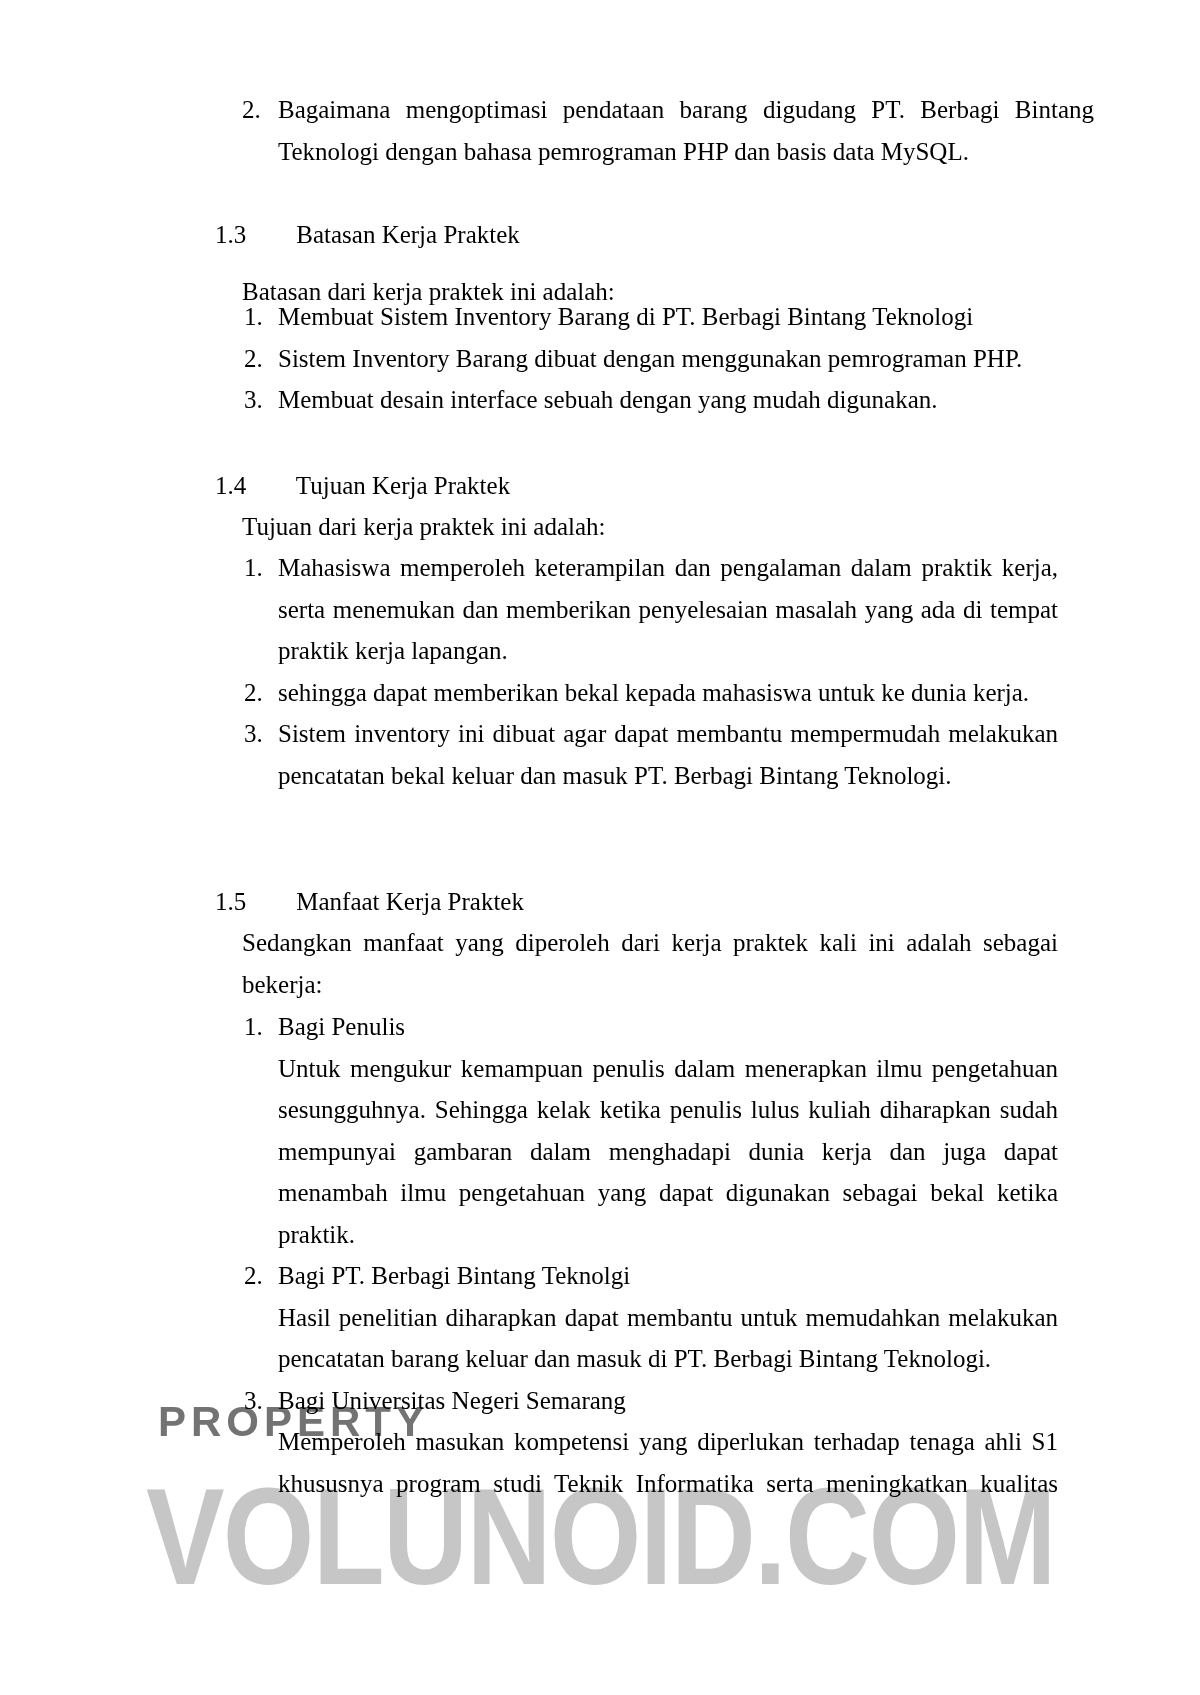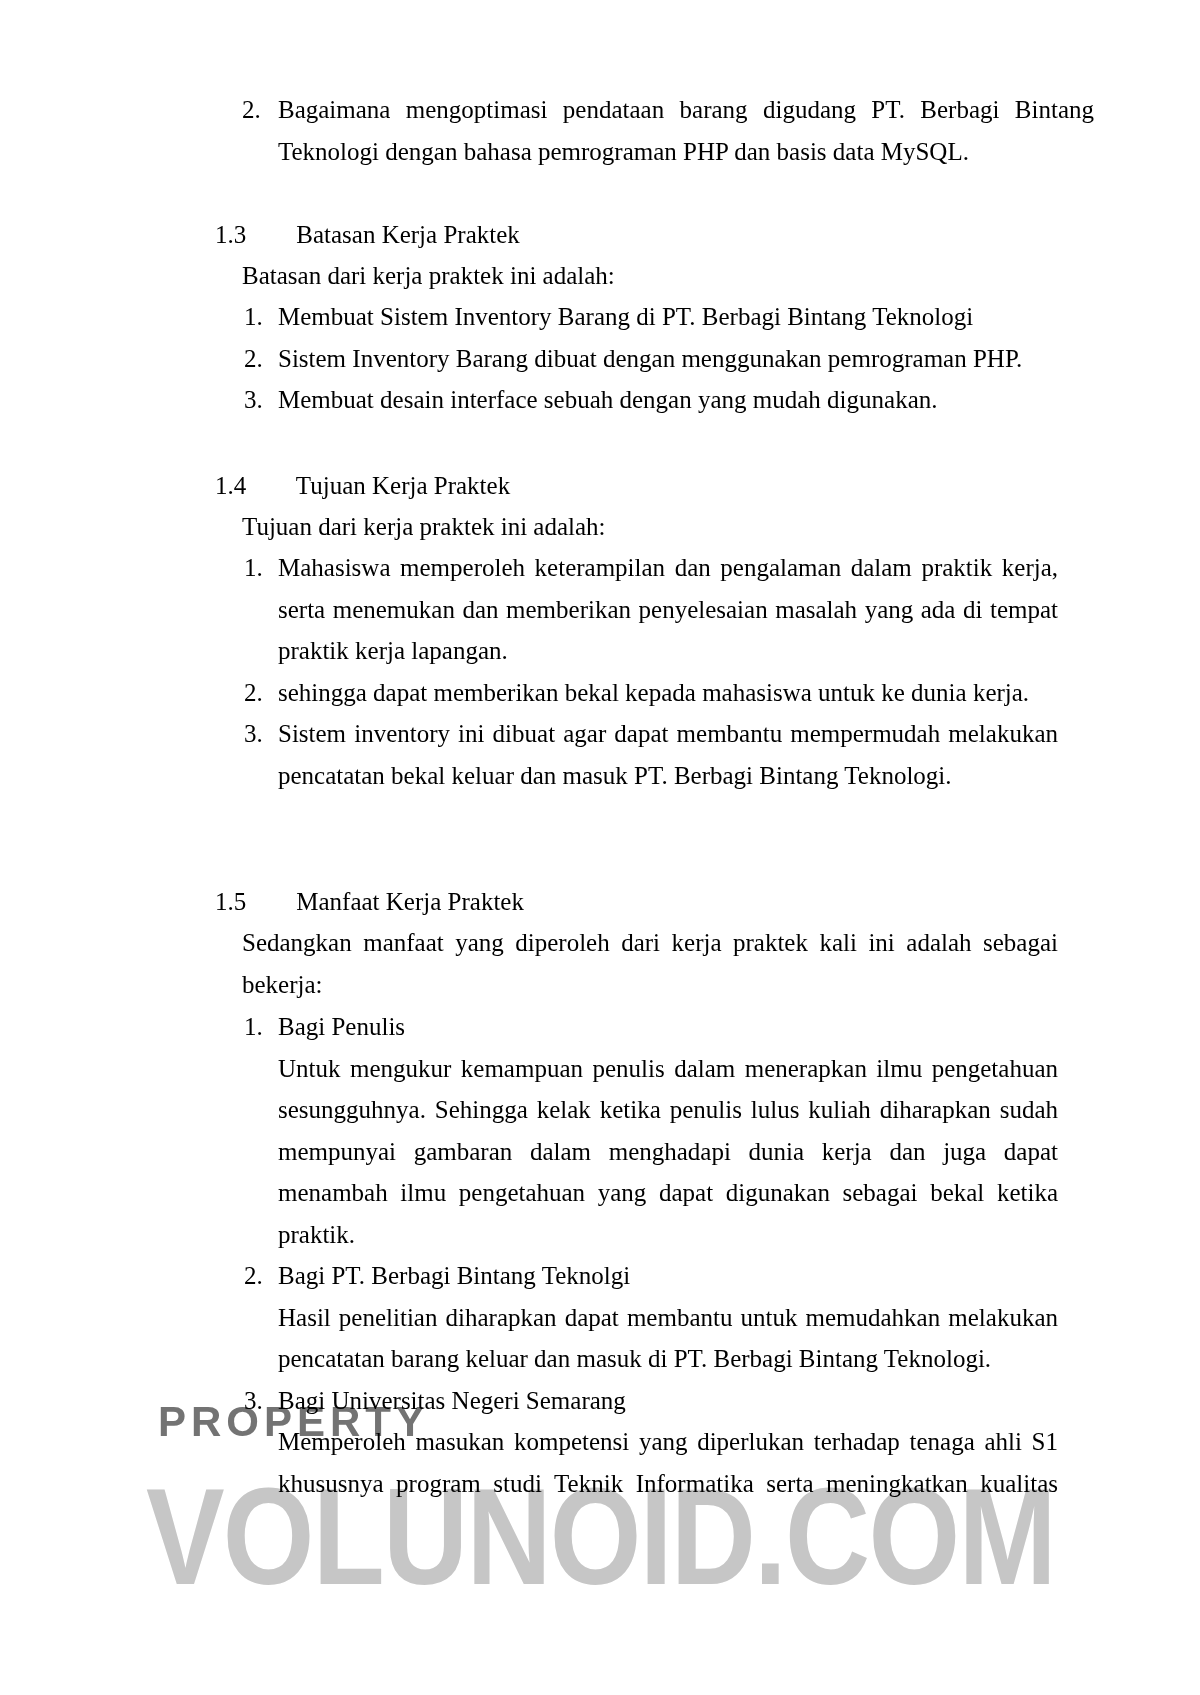--- a/index.html
+++ b/index.html
@@ -65,21 +65,21 @@
     <div class="block item" style="top:89px">
       <span class="num" style="left:0">2.</span>
       <div class="ln just">Bagaimana mengoptimasi pendataan barang digudang PT. Berbagi Bintang</div>
       <div class="ln">Teknologi dengan bahasa pemrograman PHP dan basis data MySQL.</div>
     </div>
 
     <div class="heading" style="top:214px">
       <span class="hnum">1.3</span>
       <span class="htitle">Batasan Kerja Praktek</span>
     </div>
-    <div class="block" style="top:255px">
+    <div class="block" style="top:271px">
       <div class="ln">Batasan dari kerja praktek ini adalah:</div>
     </div>
     <div class="block" style="top:296px">
       <div class="item">
         <span class="num">1.</span>
         <div class="ln">Membuat Sistem Inventory Barang di PT. Berbagi Bintang Teknologi</div>
       </div>
       <div class="item">
         <span class="num">2.</span>
         <div class="ln">Sistem Inventory Barang dibuat dengan menggunakan pemrograman PHP.</div>

